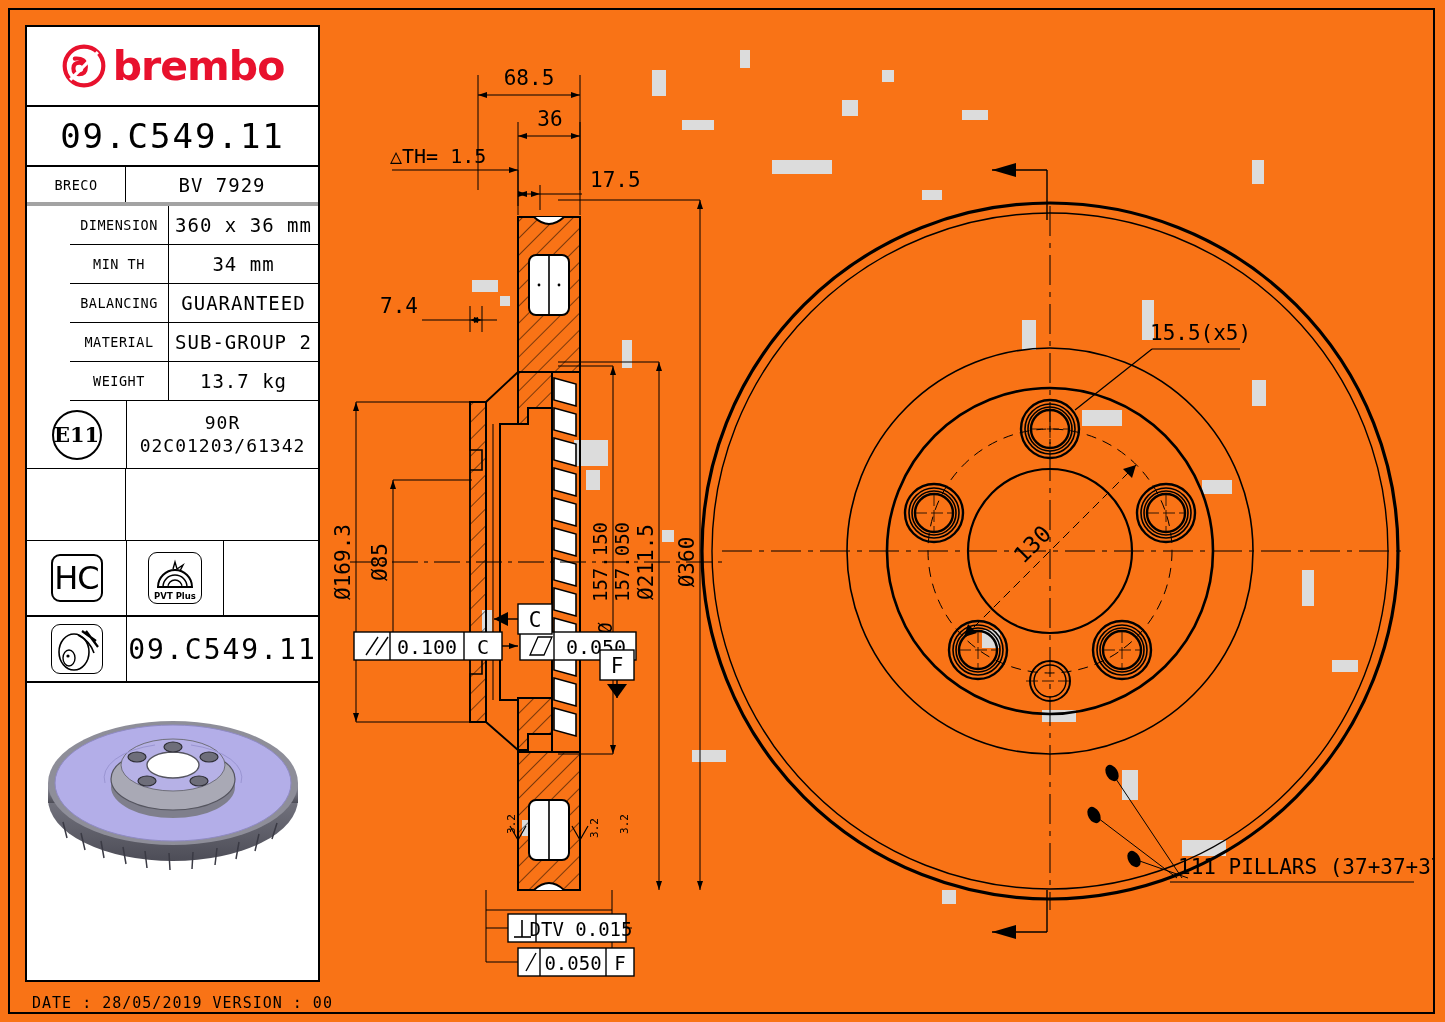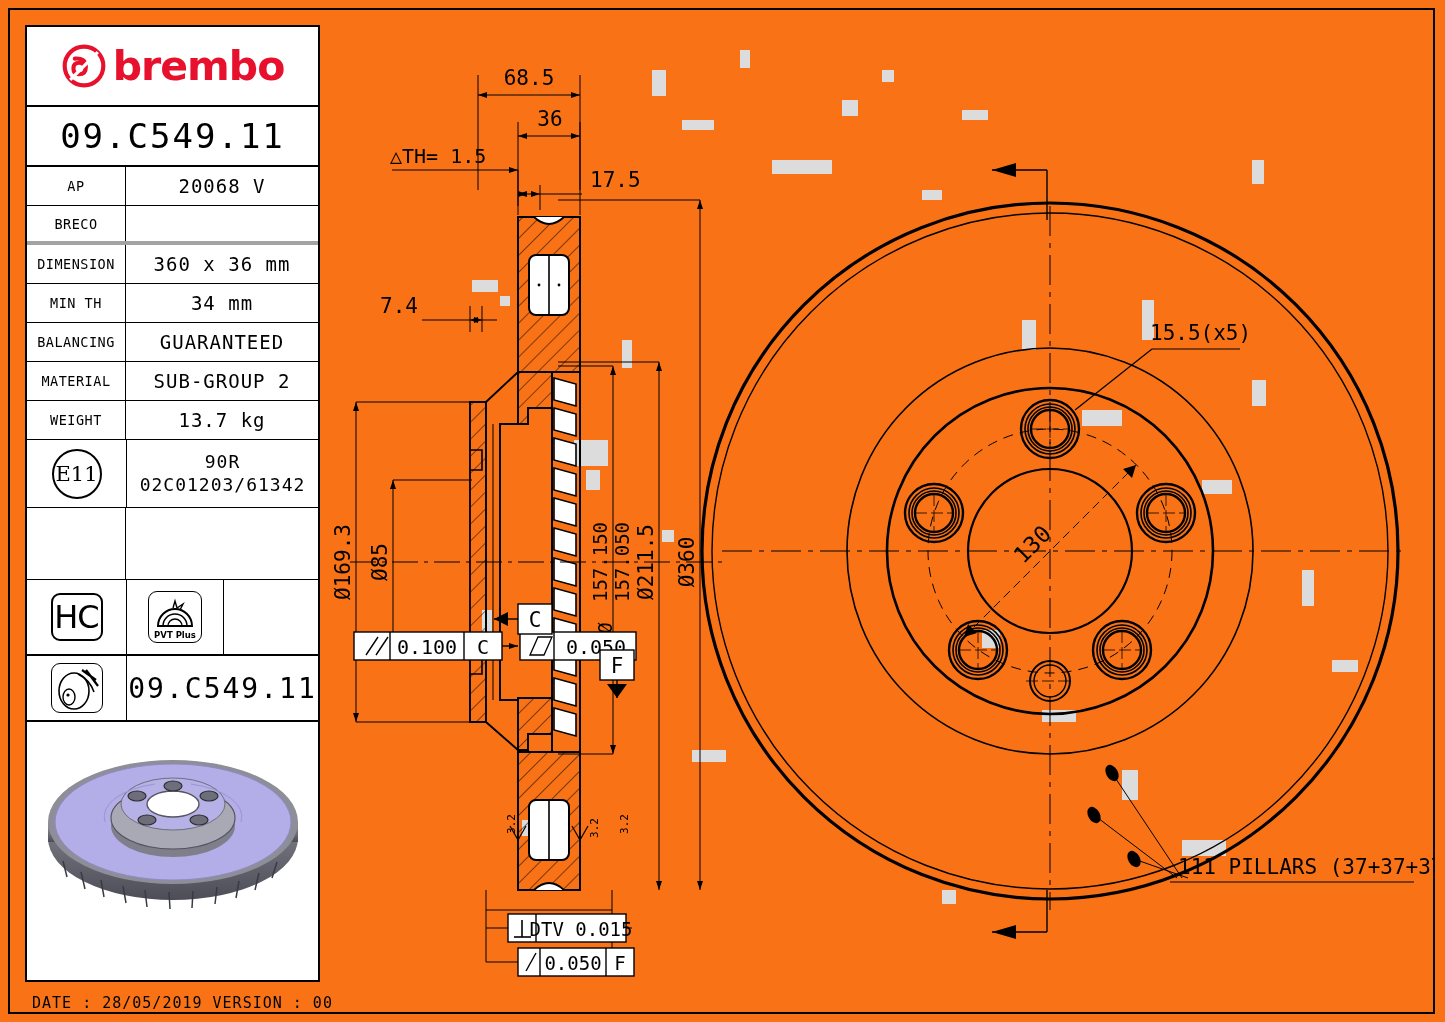--- a/index.html
+++ b/index.html
@@ -21,28 +21,28 @@
   .logo-wrap{display:flex;align-items:center;gap:6px;}
   .logo-mark{width:46px;height:46px;}
   .logo-text{font-family:"DejaVu Sans","Liberation Sans",sans-serif;font-size:41px;font-weight:bold;
              color:#e8112d;letter-spacing:-1px;line-height:1;}
 
   .code-row{height:58px;display:flex;align-items:center;justify-content:center;border-bottom:2px solid #000;}
   .code-text{font-size:34px;letter-spacing:2px;}
 
   .r-ap,.r-breco{height:39px;}
   .r-breco{border-bottom:4px solid #a3a3a3;}
-  .r-dim,.r-minth,.r-bal,.r-mat,.r-weight{height:39px;}
+  .r-dim,.r-minth,.r-bal,.r-mat,.r-weight{height:39px;margin-left:43px;}
 
   .r-e11{height:68px;}
   .e11-cell{width:99px;min-width:99px;border-right:1.5px solid #000;height:100%;
             display:flex;align-items:center;justify-content:center;}
   .e11-circle{width:46px;height:46px;border:2px solid #000;border-radius:50%;
               display:flex;align-items:center;justify-content:center;
-              font-family:"DejaVu Serif","Liberation Serif",serif;font-weight:normal;font-size:21px;}
+              font-family:"DejaVu Serif","Liberation Serif",serif;font-weight:bold;font-size:21px;}
   .e11-val{flex:1;height:100%;display:flex;flex-direction:column;align-items:center;justify-content:center;
            font-size:18px;letter-spacing:1px;line-height:1.25;}
 
   .r-blank{height:72px;}
   .r-blank .tb-label{border-right:1.5px solid #000;}
 
   .r-icons{height:76px;border-bottom:2px solid #000;}
   .icon-cell{width:99px;min-width:99px;border-right:1.5px solid #000;height:100%;
              display:flex;align-items:center;justify-content:center;}
   .icon-cell2{width:96px;min-width:96px;border-right:1.5px solid #000;height:100%;
@@ -86,26 +86,23 @@
           <line x1="20" y1="80" x2="80" y2="20" stroke="#ffffff" stroke-width="7"></line>
         </svg>
         <div class="logo-text">brembo</div>
       </div>
     </div>
 
     <div class="code-row">
       <div class="code-text">09.C549.11</div>
     </div>
 
-    <div class="tb-row r-ap">
-      <div class="tb-label">AP</div>
-      <div class="tb-val">20068 V</div>
-    </div>
     <div class="tb-row r-breco">
       <div class="tb-label">BRECO</div>
+      <div class="tb-val">BV 7929</div>
     </div>
     <div class="tb-row r-dim">
       <div class="tb-label">DIMENSION</div>
       <div class="tb-val">360 x 36 mm</div>
     </div>
     <div class="tb-row r-minth">
       <div class="tb-label">MIN TH</div>
       <div class="tb-val">34 mm</div>
     </div>
     <div class="tb-row r-bal">

